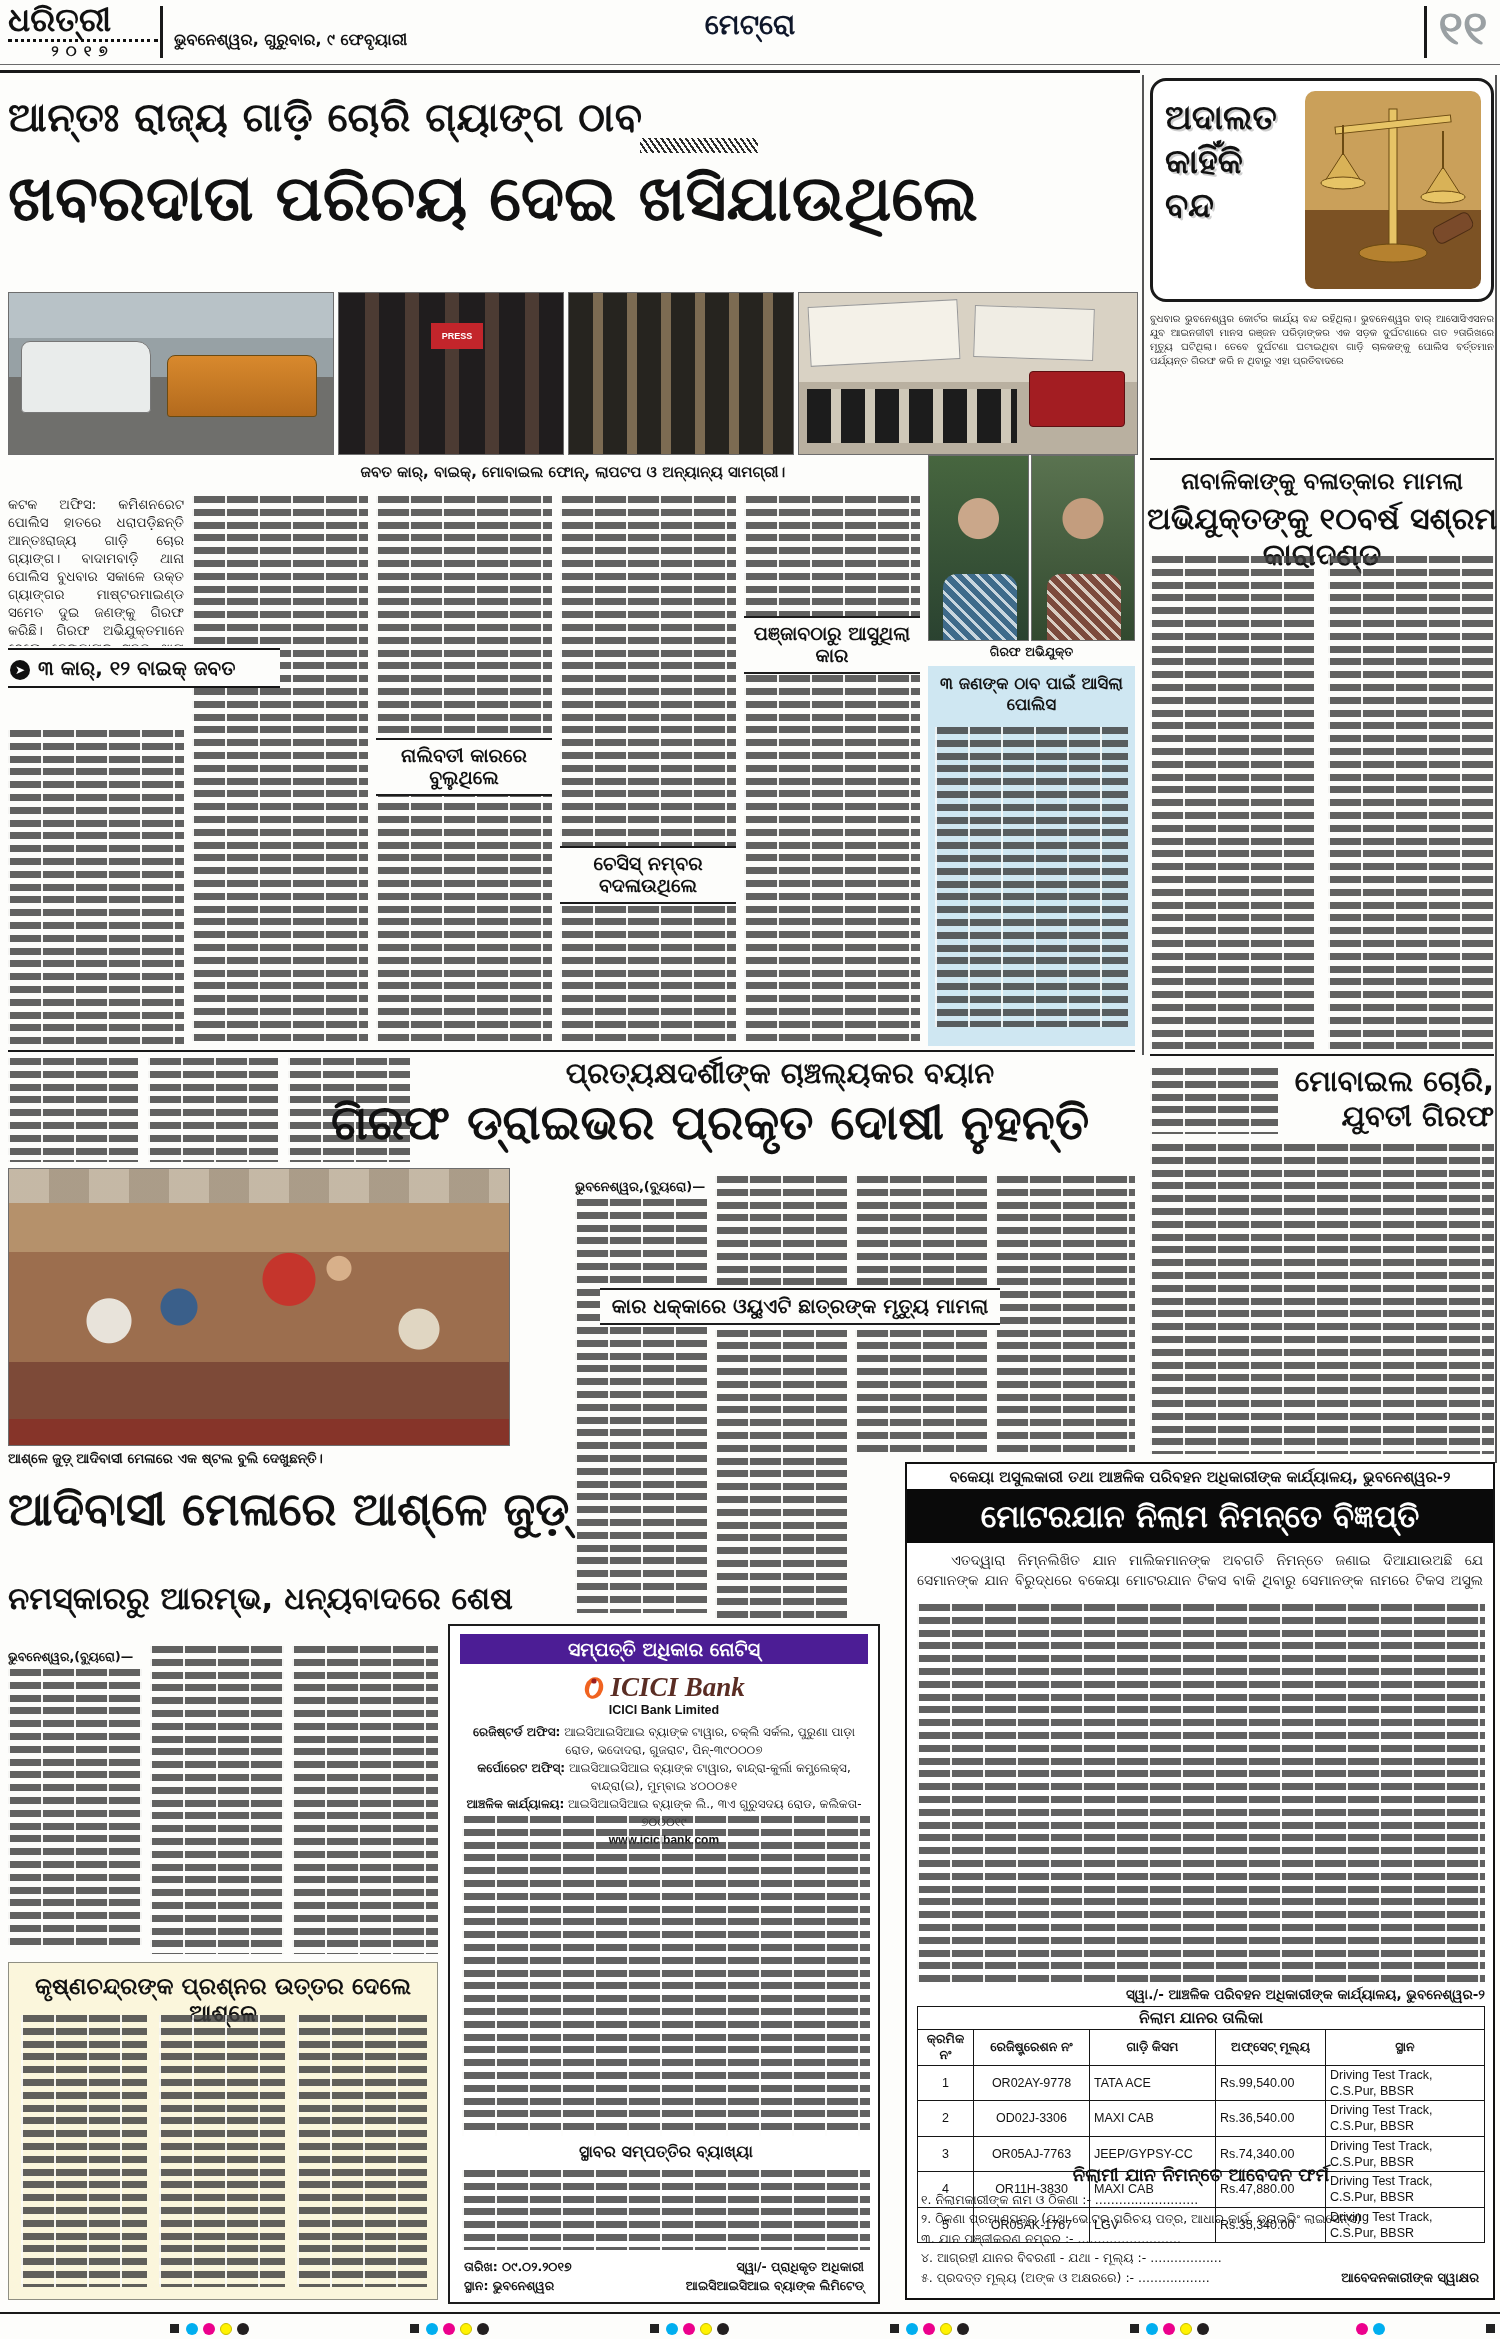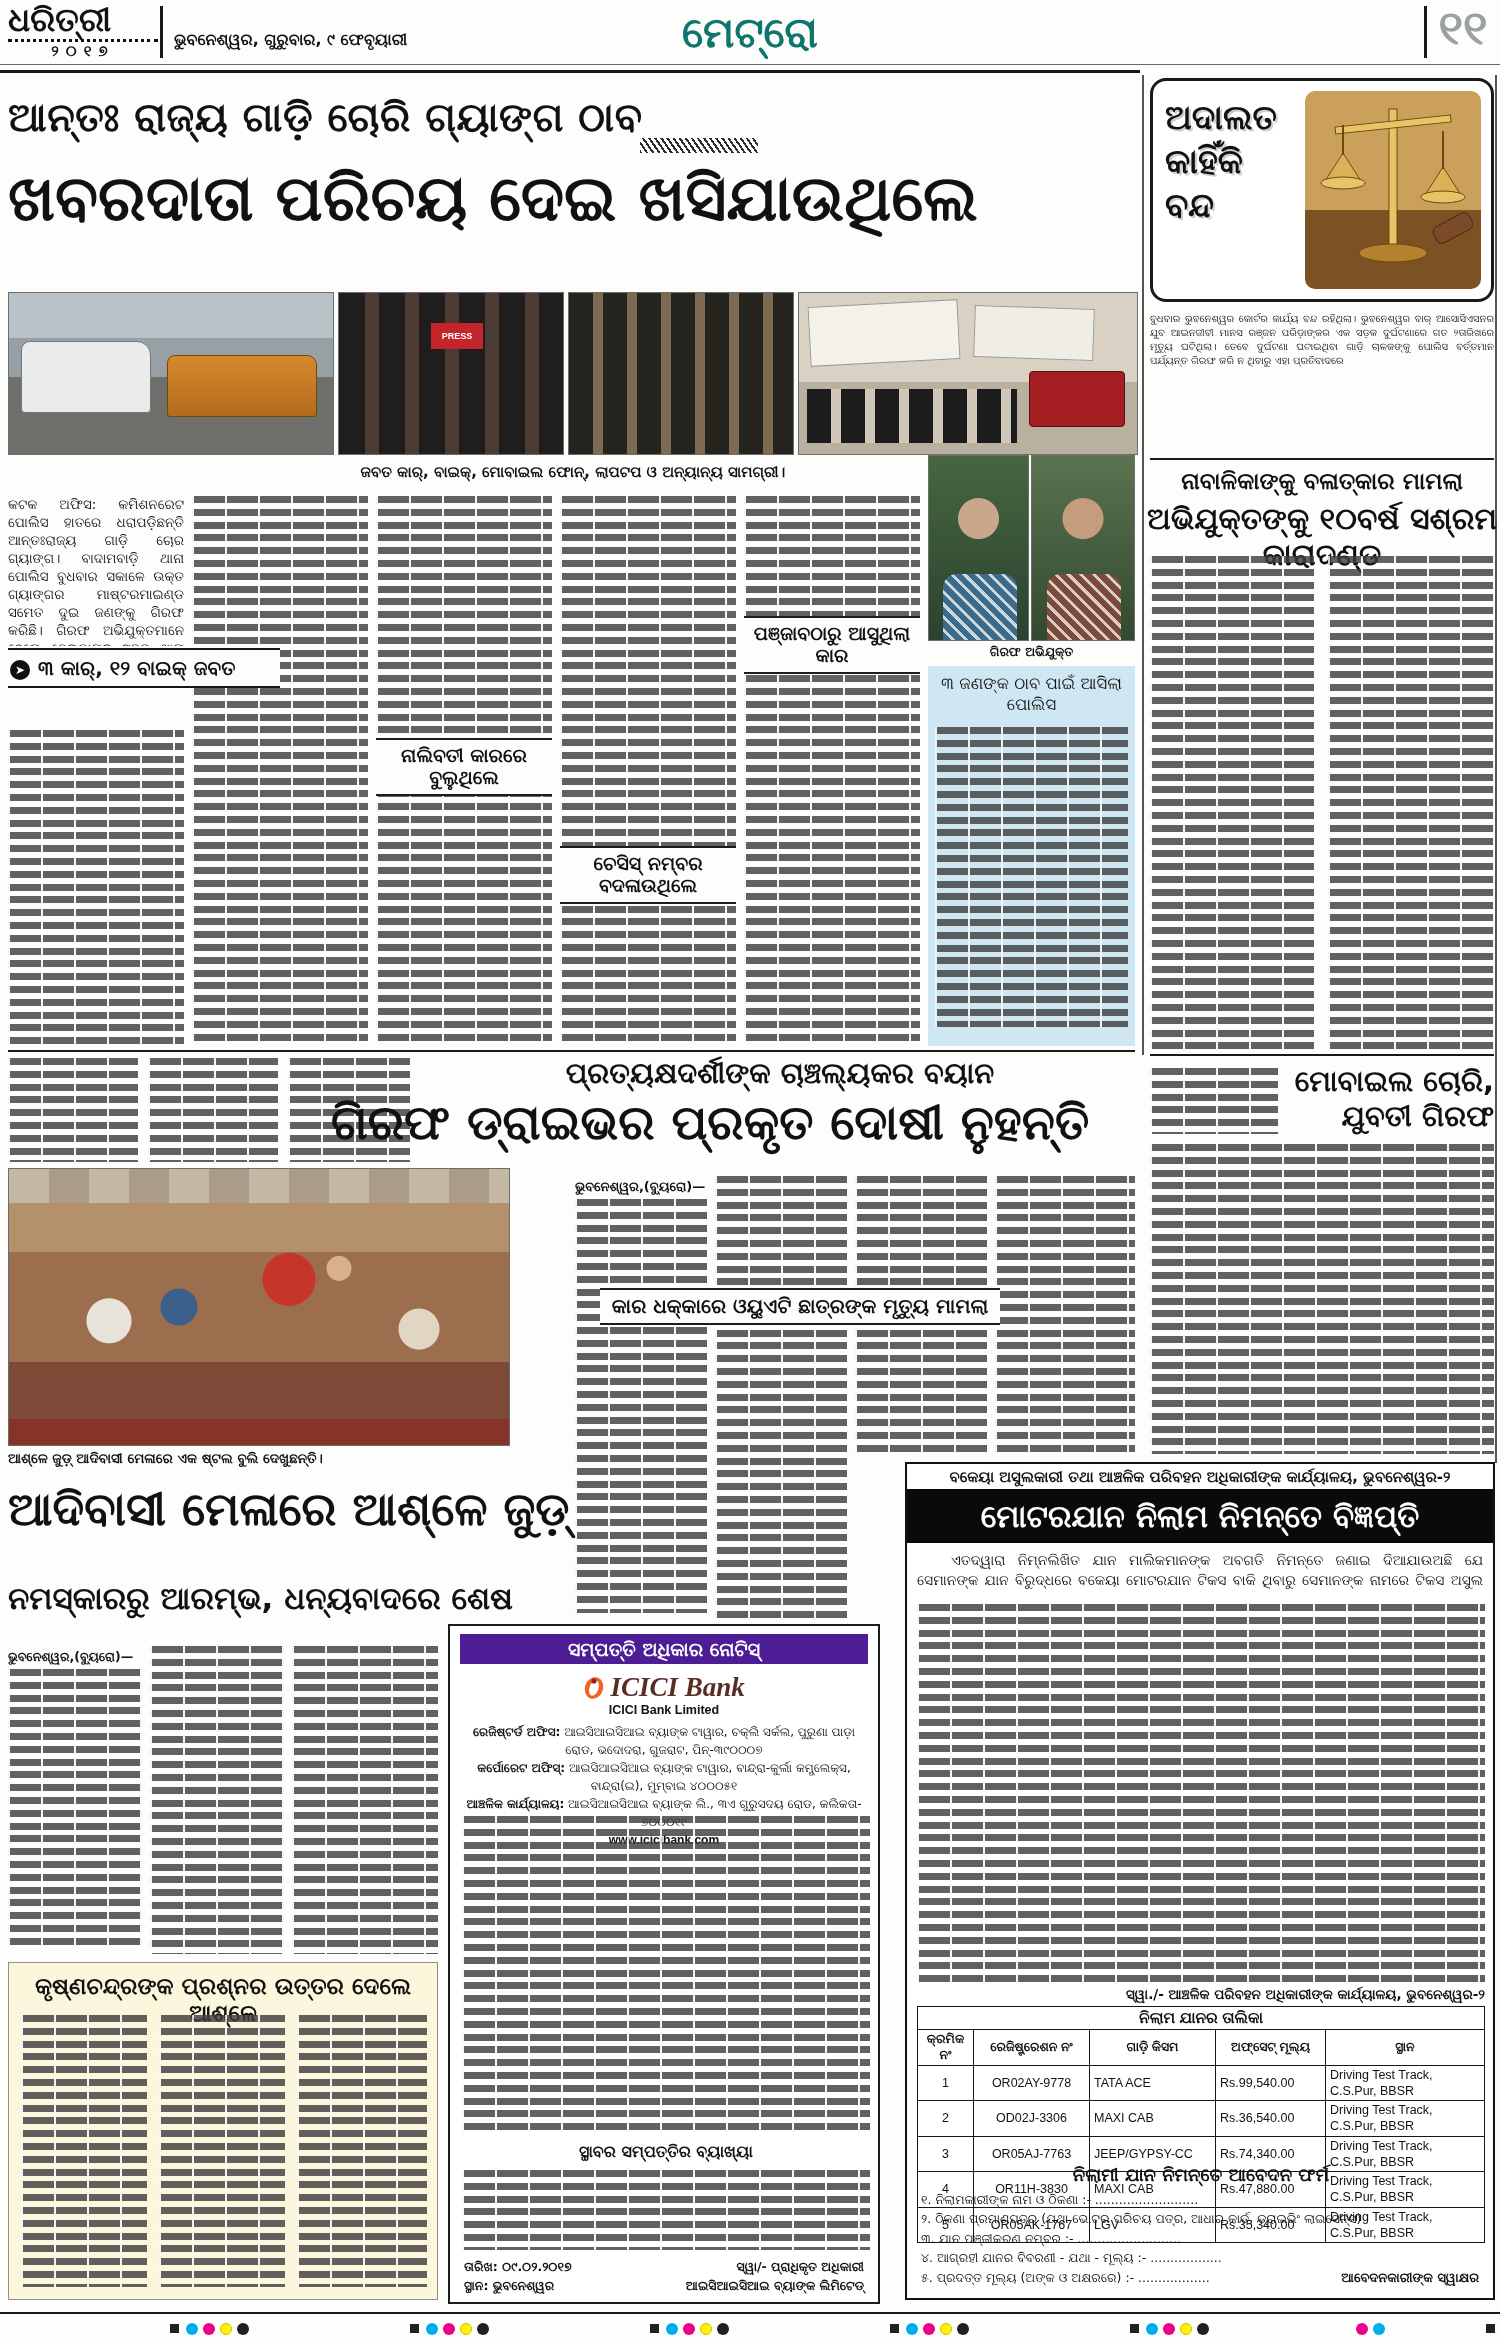--- a/index.html
+++ b/index.html
@@ -33,21 +33,21 @@
 </style>
 </head>
 <body>
 
 <div class="abs" style="left:8px;top:2px;width:150px">
   <div style="font-size:33px;font-weight:900;border-bottom:3px dotted #111;line-height:1.1;padding-bottom:1px">ଧରିତ୍ରୀ</div>
   <div class="ctr" style="font-size:15px;font-weight:700;letter-spacing:7px">୨୦୧୭</div>
 </div>
 <div class="abs rule" style="left:160px;top:6px;width:3px;height:52px"></div>
 <div class="abs" style="left:174px;top:30px;font-size:16px;font-weight:700">ଭୁବନେଶ୍ୱର, ଗୁରୁବାର, ୯ ଫେବୃୟାରୀ</div>
-<div class="abs ctr" style="left:0;right:0;top:8px;font-size:42px;font-weight:800;color:#0f766e">ମେଟ୍ରୋ</div>
+<div class="abs ctr" style="left:0;right:0;top:8px;font-size:28px;font-weight:800;color:#0f172a">ମେଟ୍ରୋ</div>
 <div class="abs rule" style="left:1424px;top:6px;width:3px;height:52px"></div>
 <div class="abs ctr" style="left:1430px;top:0;width:66px;font-size:47px;font-weight:800;color:#9aa0a3">୧୧</div>
 <div class="abs" style="left:0;top:64px;width:1500px;height:1px;background:#6a6a6a"></div>
 <div class="abs rule" style="left:0;top:70px;width:1140px;height:3px"></div>
 
 <div class="abs" style="left:8px;top:94px;font-size:40px;font-weight:600;letter-spacing:.5px">ଆନ୍ତଃ ରାଜ୍ୟ ଗାଡ଼ି ଚୋରି ଗ୍ୟାଙ୍ଗ ଠାବ</div>
 <div class="abs" style="left:640px;top:138px;width:118px;height:15px;
      background:repeating-linear-gradient(55deg,#2c2c2c 0 2px,transparent 2px 5px)"></div>
 <div class="abs" style="left:8px;top:162px;width:1130px;font-size:63px;font-weight:800;white-space:nowrap">ଖବରଦାତା ପରିଚୟ ଦେଇ ଖସିଯାଉଥିଲେ</div>
 
@@ -91,21 +91,21 @@
 <div class="photo" style="left:928px;top:455px;width:101px;height:186px;
      background:radial-gradient(circle at 50% 34%,#caa78a 0 20px,rgba(0,0,0,0) 21px),linear-gradient(#47663f,#2a4230)">
   <div style="position:absolute;left:14px;bottom:0;width:74px;height:66px;background:repeating-linear-gradient(45deg,#3f6b8a 0 6px,#c8d6de 6px 9px);border-radius:14px 14px 0 0"></div>
 </div>
 <div class="photo" style="left:1031px;top:455px;width:104px;height:186px;
      background:radial-gradient(circle at 50% 34%,#c39d7e 0 20px,rgba(0,0,0,0) 21px),linear-gradient(#5a7350,#32492f)">
   <div style="position:absolute;left:15px;bottom:0;width:74px;height:66px;background:repeating-linear-gradient(45deg,#7c4a3c 0 6px,#d9cdc2 6px 9px);border-radius:14px 14px 0 0"></div>
 </div>
 <div class="abs ctr" style="left:928px;top:644px;width:207px;font-size:12.5px;font-weight:700">ଗିରଫ ଅଭିଯୁକ୍ତ</div>
 <div class="abs" style="left:928px;top:666px;width:207px;height:380px;background:#cfe7f2;padding:8px 7px">
-  <div class="ctr" style="font-size:16.5px;font-weight:400;line-height:1.25;margin-bottom:12px">୩ ଜଣଙ୍କ ଠାବ ପାଇଁ ଆସିଲା ପୋଲିସ</div>
+  <div class="ctr" style="font-size:16.5px;font-weight:700;line-height:1.25;margin-bottom:12px">୩ ଜଣଙ୍କ ଠାବ ପାଇଁ ଆସିଲା ପୋଲିସ</div>
   <div class="sim" style="height:300px"></div>
 </div>
 
 <div class="abs" style="left:1142px;top:75px;width:2px;height:980px;background:#555"></div>
 <div class="abs" style="left:1495px;top:75px;width:2px;height:1388px;background:#555"></div>
 
 <div class="abs" style="left:1150px;top:78px;width:344px;height:224px;border:3px solid #1a1a1a;border-radius:16px;background:#fff;display:flex">
   <div style="padding:14px 6px 0 12px;font-size:34px;font-weight:800;line-height:1.3;text-shadow:2px 2px 0 #cfcfcf">
     <div>ଅଦାଲତ</div>
     <div>କାହିଁକି</div>

